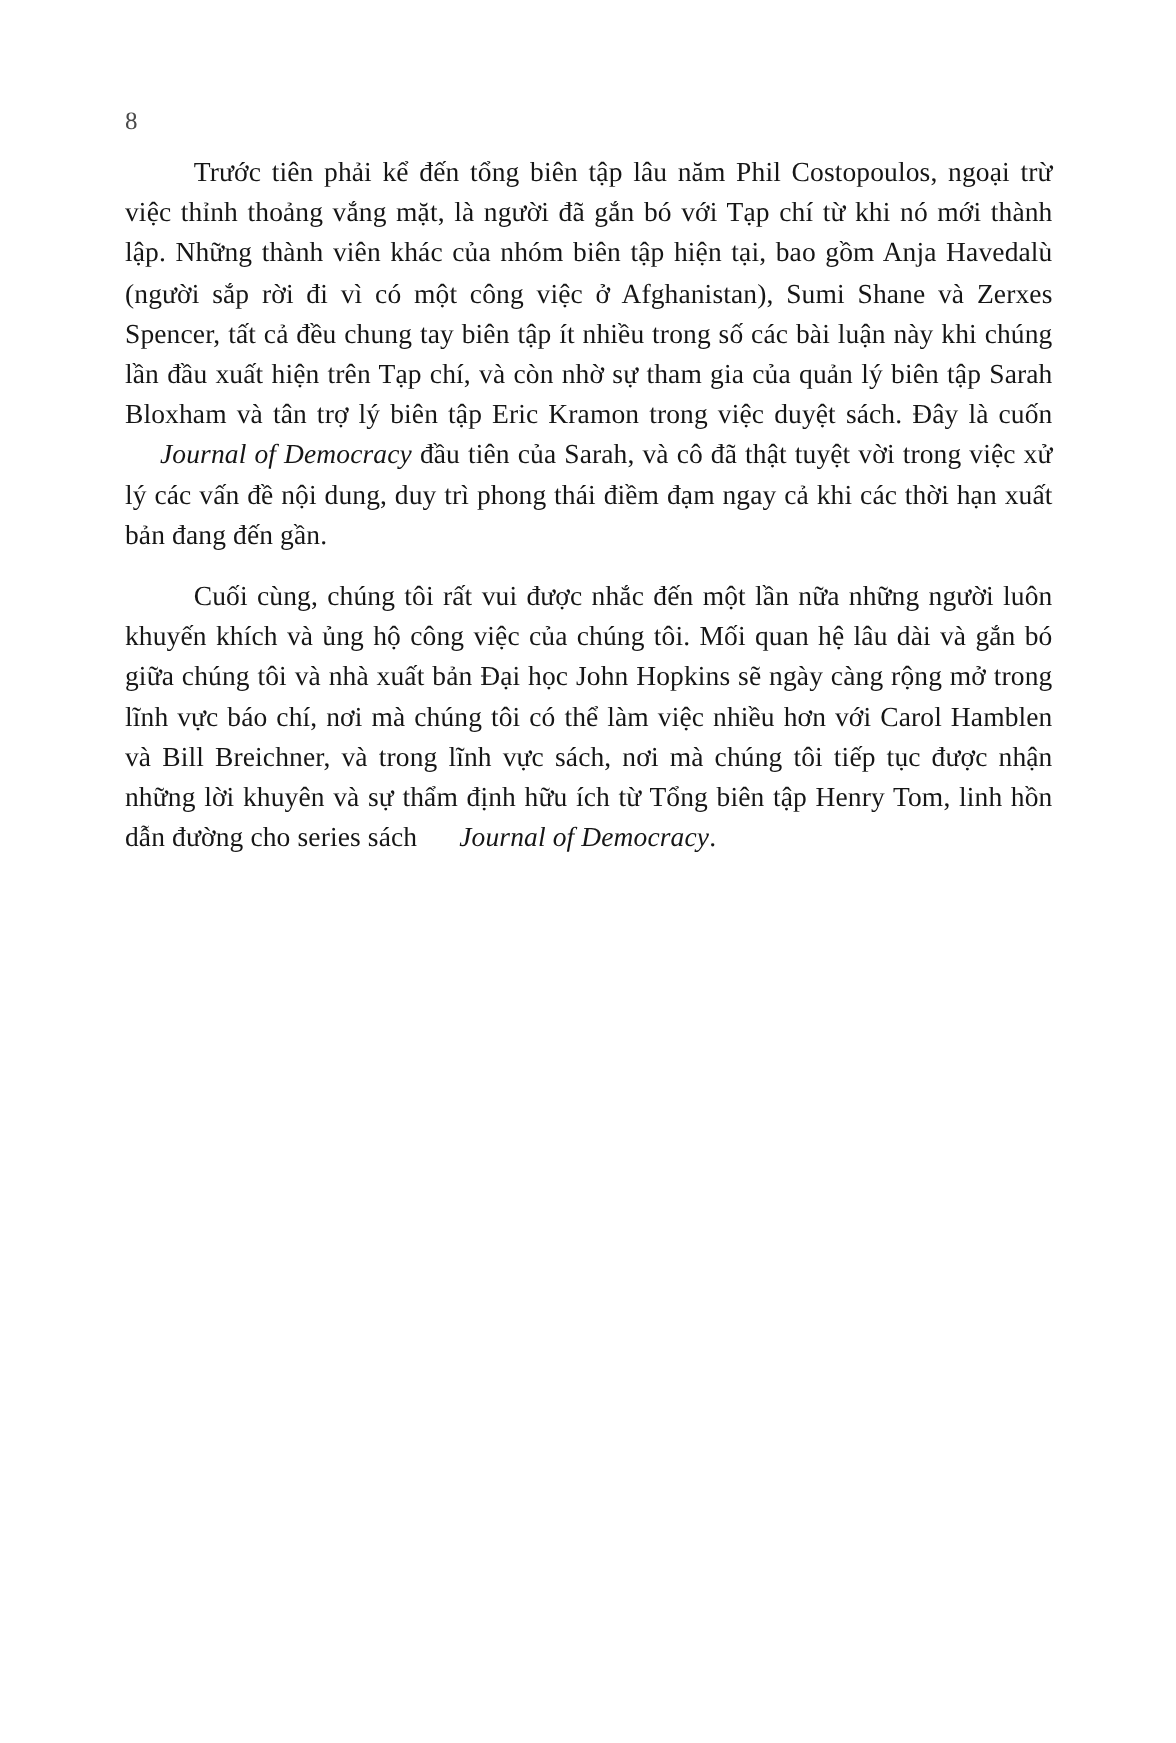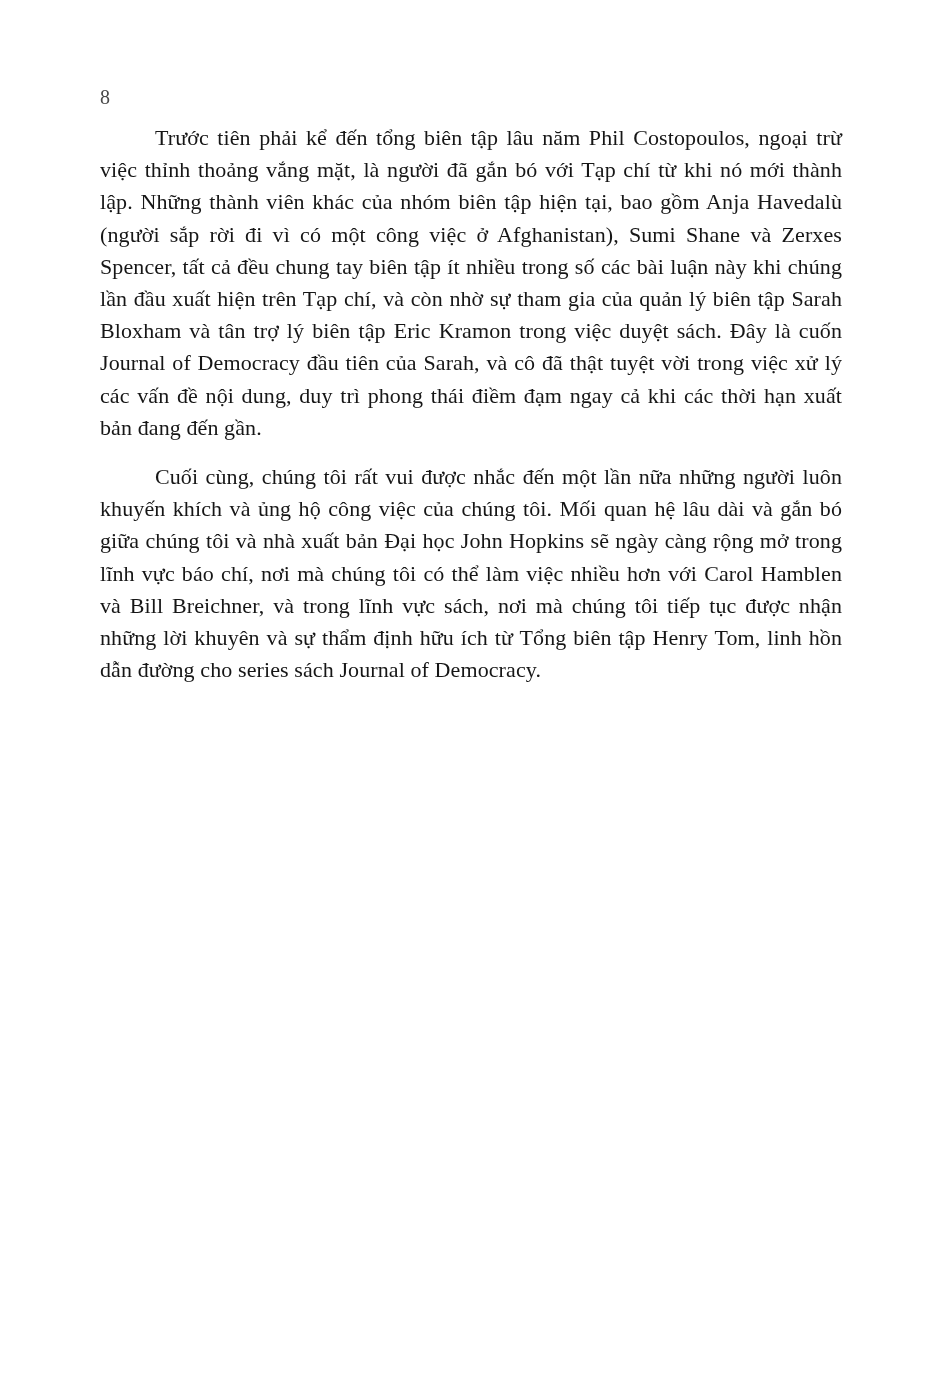--- a/index.html
+++ b/index.html
@@ -33,20 +33,22 @@
   .para {
     margin: 0 0 17px 0;
     font-size: 22px;
     line-height: 32.2px;
     color: #161616;
     text-align: justify;
     text-indent: 55px;
     letter-spacing: 0.1px;
   }
   .para .italic {
+    font-style: italic;
+    margin-left: 28px;
   }
 </style>
 </head>
 <body>
 
 <div class="page">
   <div class="page-number">8</div>
   <div class="text-block">
       <p class="para"><span>Trước tiên phải kể đến tổng biên tập lâu năm Phil Costopoulos, ngoại trừ việc thỉnh thoảng vắng mặt, là người đã gắn bó với Tạp chí từ khi nó mới thành lập. Những thành viên khác của nhóm biên tập hiện tại, bao gồm Anja Havedalù (người sắp rời đi vì có một công việc ở Afghanistan), Sumi Shane và Zerxes Spencer, tất cả đều chung tay biên tập ít nhiều trong số các bài luận này khi chúng lần đầu xuất hiện trên Tạp chí, và còn nhờ sự tham gia của quản lý biên tập Sarah Bloxham và tân trợ lý biên tập Eric Kramon trong việc duyệt sách. Đây là cuốn </span><span class="italic">Journal of Democracy</span><span> đầu tiên của Sarah, và cô đã thật tuyệt vời trong việc xử lý các vấn đề nội dung, duy trì phong thái điềm đạm ngay cả khi các thời hạn xuất bản đang đến gần.</span></p>
       <p class="para"><span>Cuối cùng, chúng tôi rất vui được nhắc đến một lần nữa những người luôn khuyến khích và ủng hộ công việc của chúng tôi. Mối quan hệ lâu dài và gắn bó giữa chúng tôi và nhà xuất bản Đại học John Hopkins sẽ ngày càng rộng mở trong lĩnh vực báo chí, nơi mà chúng tôi có thể làm việc nhiều hơn với Carol Hamblen và Bill Breichner, và trong lĩnh vực sách, nơi mà chúng tôi tiếp tục được nhận những lời khuyên và sự thẩm định hữu ích từ Tổng biên tập Henry Tom, linh hồn dẫn đường cho series sách </span><span class="italic">Journal of Democracy</span><span>.</span></p>

